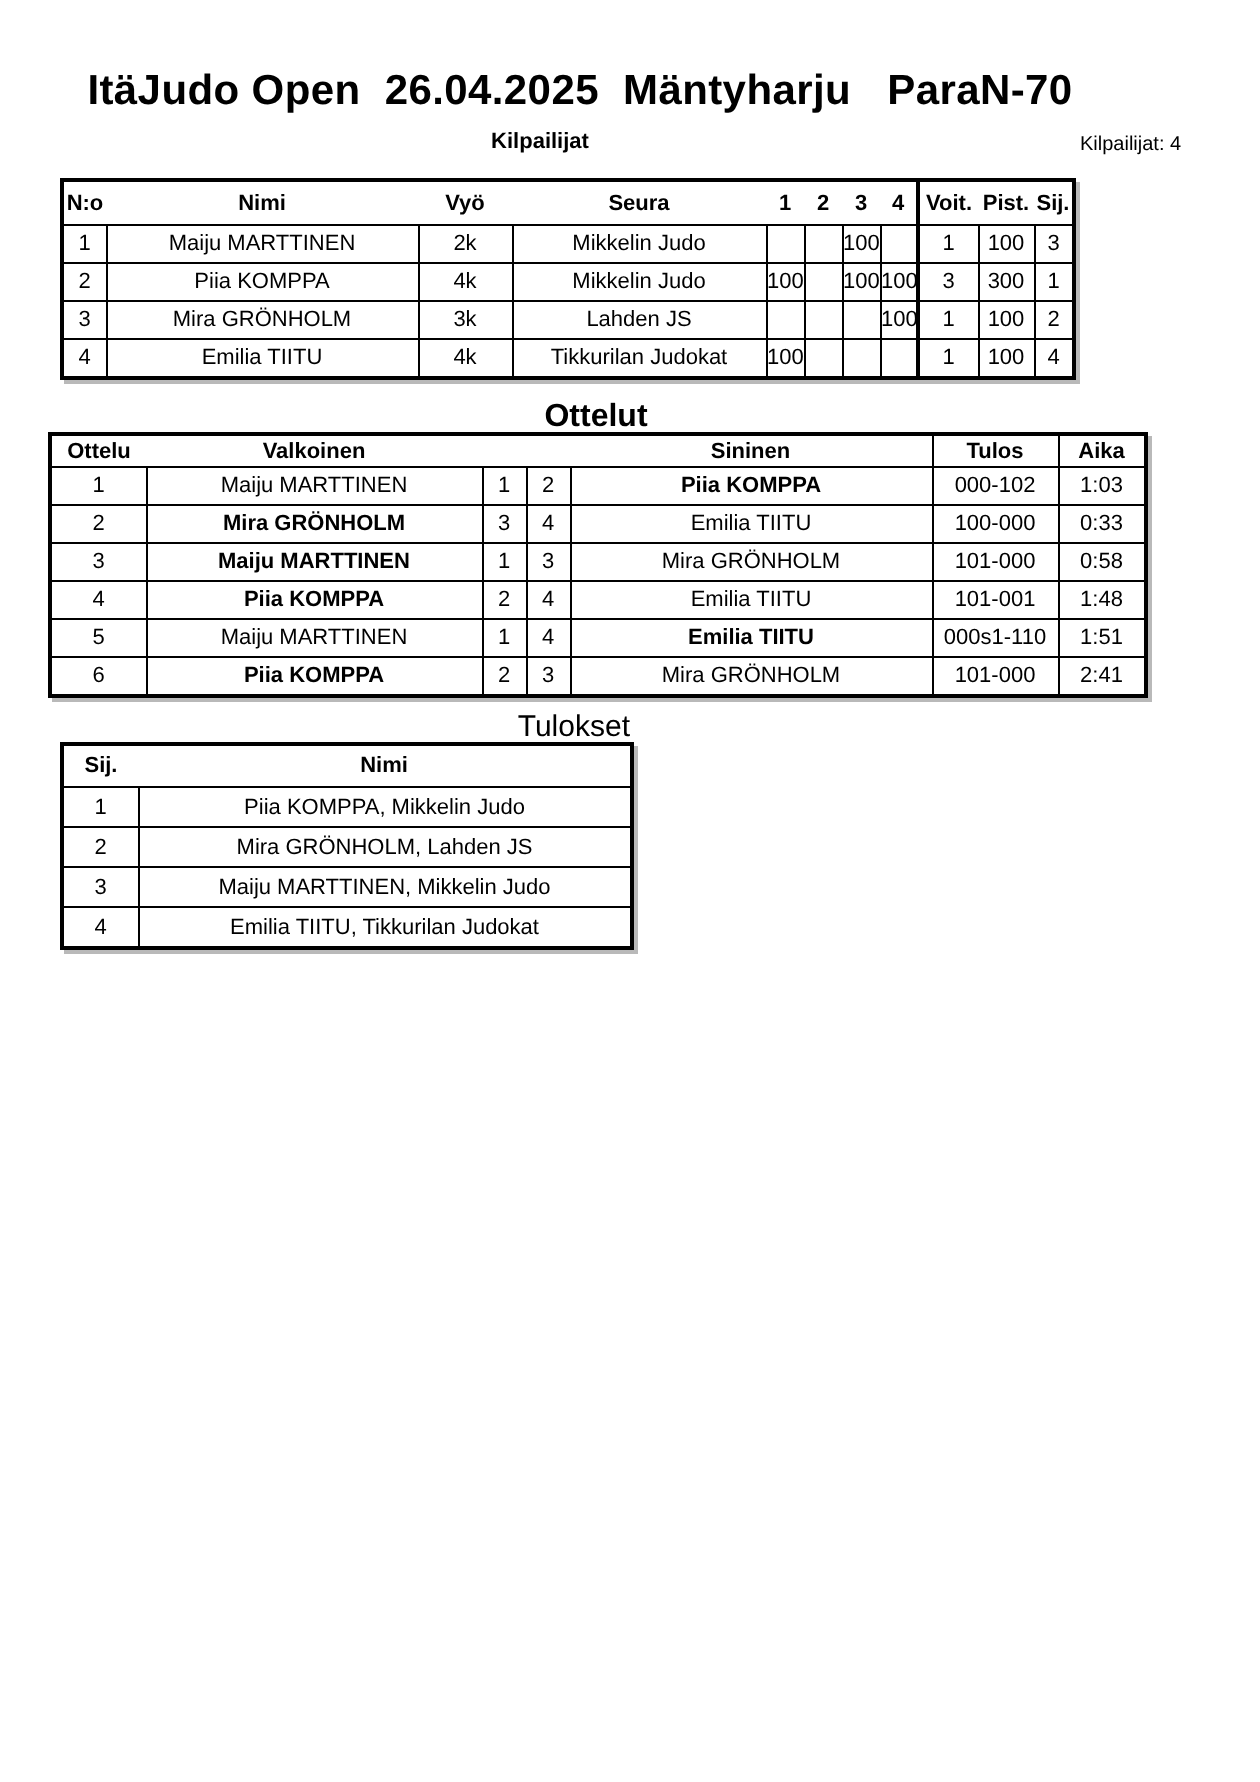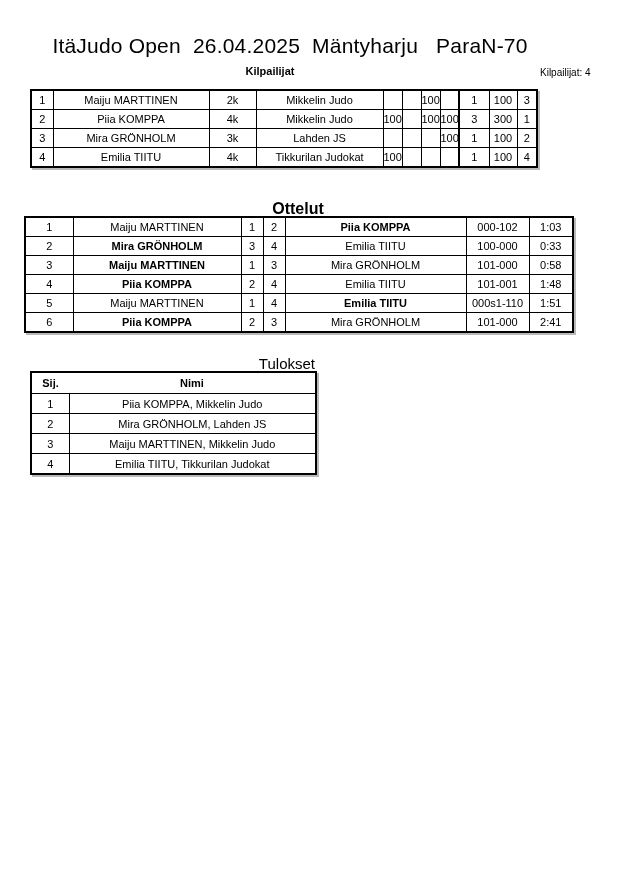--- a/index.html
+++ b/index.html
@@ -4,21 +4,21 @@
 <style>
   html,body{margin:0;padding:0;}
   body{
     width:630px;height:891px;background:#ffffff;color:#000;
     font-family:"Liberation Sans","DejaVu Sans",sans-serif;
     position:relative;overflow:hidden;
   }
   .abs{position:absolute;}
   #page-title{
     top:34px;left:0;width:580px;text-align:center;
-    font-size:21px;font-weight:normal;white-space:pre;letter-spacing:0.2px;
+    font-size:21px;font-weight:bold;white-space:pre;letter-spacing:0.2px;
   }
   #kilpailijat-label{
     top:65px;left:0;width:492px;text-align:center;
     font-size:11px;font-weight:bold;margin-left:24px;
   }
   #competitors-count{
     top:67px;left:540px;font-size:10px;white-space:pre;
   }
   table.sheet{
     border-collapse:collapse;table-layout:fixed;
@@ -67,20 +67,33 @@
       <col style="width:127px">
     <col style="width:19px">
       <col style="width:19px">
       <col style="width:19px">
       <col style="width:19px">
     <col style="width:30px">
       <col style="width:28px">
       <col style="width:20px">
   </colgroup>
   <tbody>
+      <tr>
+    <th class="hdr-left">N:o</th>
+    <th>Nimi</th>
+    <th>Vyö</th>
+    <th>Seura</th>
+    <th>1</th>
+    <th>2</th>
+    <th>3</th>
+    <th>4</th>
+    <th class="sep">Voit.</th>
+    <th>Pist.</th>
+    <th>Sij.</th>
+  </tr>
   <tr>
     <td>1</td>
     <td class="cell-left">Maiju MARTTINEN</td>
     <td>2k</td>
     <td class="cell-left">Mikkelin Judo</td>
     <td></td>
     <td></td>
     <td>100</td>
     <td></td>
     <td class="sep">1</td>
@@ -135,20 +148,29 @@
   <colgroup>
     <col style="width:48px">
       <col style="width:168px">
       <col style="width:22px">
       <col style="width:22px">
     <col style="width:181px">
       <col style="width:63px">
       <col style="width:44px">
   </colgroup>
   <tbody>
+      <tr>
+    <th class="hdr-left">Ottelu</th>
+    <th>Valkoinen</th>
+    <th></th>
+    <th></th>
+    <th>Sininen</th>
+    <th class="vline">Tulos</th>
+    <th class="vline">Aika</th>
+  </tr>
   <tr>
     <td>1</td>
     <td class="cell-left">Maiju MARTTINEN</td>
     <td>1</td>
     <td>2</td>
     <td class="cell-left b">Piia KOMPPA</td>
     <td>000-102</td>
     <td>1:03</td>
   </tr>
   <tr>

